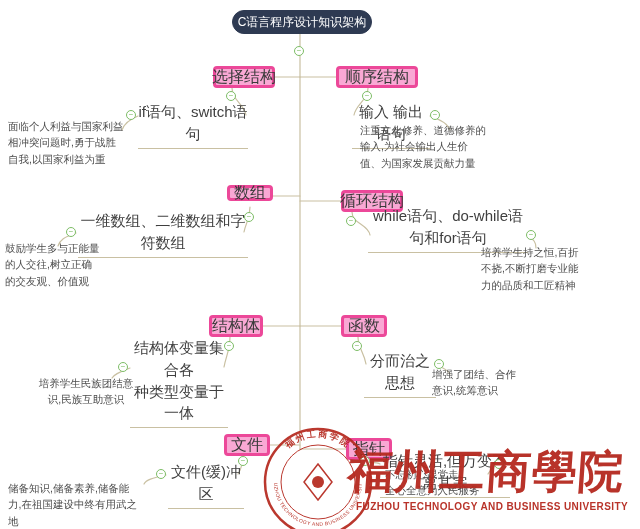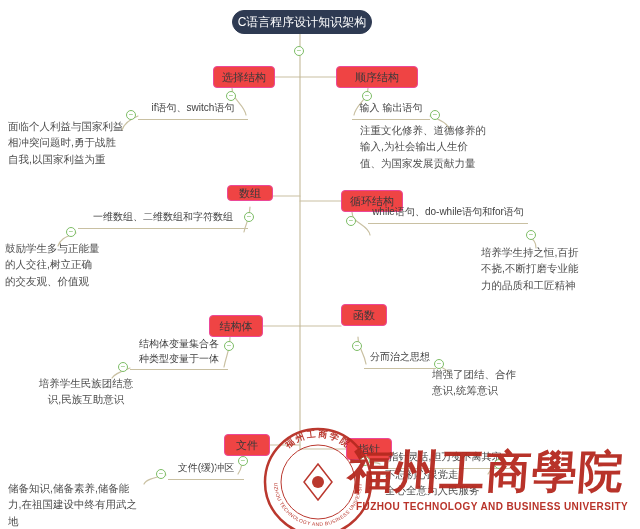--- a/index.html
+++ b/index.html
@@ -4,32 +4,32 @@
 <style>
   html,body{margin:0;padding:0;}
   body{
     width:640px;height:529px;position:relative;overflow:hidden;
     background:#ffffff;
     font-family:"Liberation Sans","DejaVu Sans",sans-serif;
   }
   
   .node{
     position:absolute;box-sizing:border-box;z-index:2;
-    border:1px solid #ec4899;border-radius:4px;background:#ef4444;
-    color:#3a3a3a;font-size:11px;
+    border:3px solid #ec4899;border-radius:4px;background:#f9a8d4;
+    color:#3a3a3a;font-size:16px;
     display:flex;align-items:center;justify-content:center;
     white-space:nowrap;
   }
   #root-node{
     background:#2e3a52;color:#ffffff;border:1px solid #2e3a52;
     font-size:12px;border-radius:12px;
   }
   .sub{
     position:absolute;z-index:2;box-sizing:border-box;
-    font-size:10px;color:#3f3f3f;text-align:center;
+    font-size:15px;color:#3f3f3f;text-align:center;
     border-bottom:1px solid #c9c0a2;padding-bottom:3px;
     white-space:pre-line;line-height:1.45;
   }
   .note{
     position:absolute;z-index:2;
     font-size:10.5px;color:#4d4d4d;line-height:1.55;
     white-space:pre-line;
   }
   
   .collapse{
@@ -89,21 +89,21 @@
   <path d="M496,465 C492,468 490,470 488,474"></path>
 </svg>
 
 <div id="root-node" class="node" style="left:232px;top:10px;width:140px;height:24px;">C语言程序设计知识架构</div>
 
 <div class="node" style="left:213px;top:66px;width:62px;height:22px;">选择结构</div>
 <div class="node" style="left:336px;top:66px;width:82px;height:22px;">顺序结构</div>
 <div class="node" style="left:227px;top:185px;width:46px;height:16px;">数组</div>
 <div class="node" style="left:341px;top:190px;width:62px;height:22px;">循环结构</div>
 <div class="node" style="left:209px;top:315px;width:54px;height:22px;">结构体</div>
-<div class="node" style="left:341px;top:304px;width:46px;height:22px;">函数</div>
+<div class="node" style="left:341px;top:315px;width:46px;height:22px;">函数</div>
 <div class="node" style="left:224px;top:434px;width:46px;height:22px;">文件</div>
 <div class="node" style="left:346px;top:438px;width:46px;height:22px;">指针</div>
 
 <div class="sub" style="left:138px;top:101px;width:110px;">if语句、switch语句</div>
 <div class="sub" style="left:352px;top:101px;width:78px;">输入 输出语句</div>
 <div class="sub" style="left:78px;top:210px;width:170px;">一维数组、二维数组和字符数组</div>
 <div class="sub" style="left:368px;top:205px;width:160px;">while语句、do-while语句和for语句</div>
 <div class="sub" style="left:130px;top:337px;width:98px;">结构体变量集合各
 种类型变量于一体</div>
 <div class="sub" style="left:364px;top:350px;width:72px;">分而治之思想</div>

